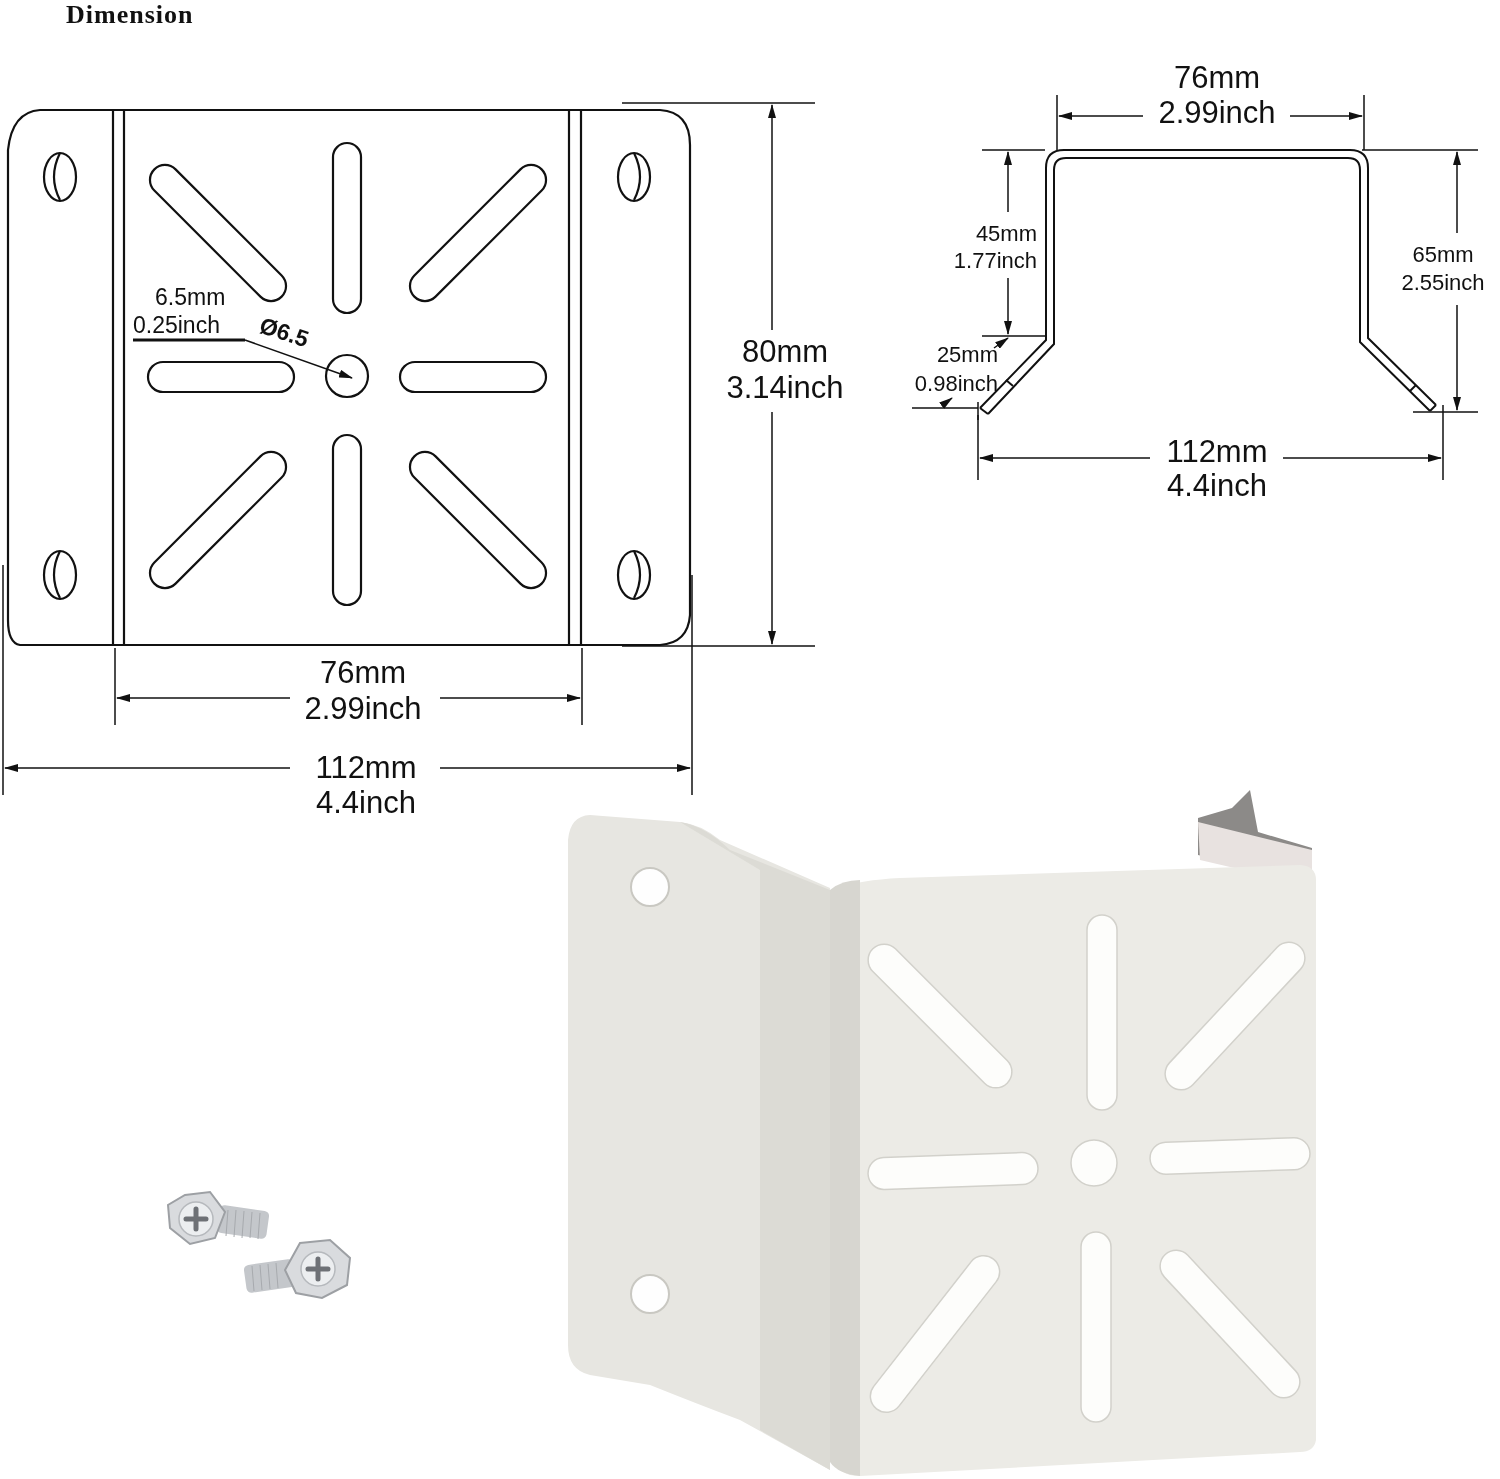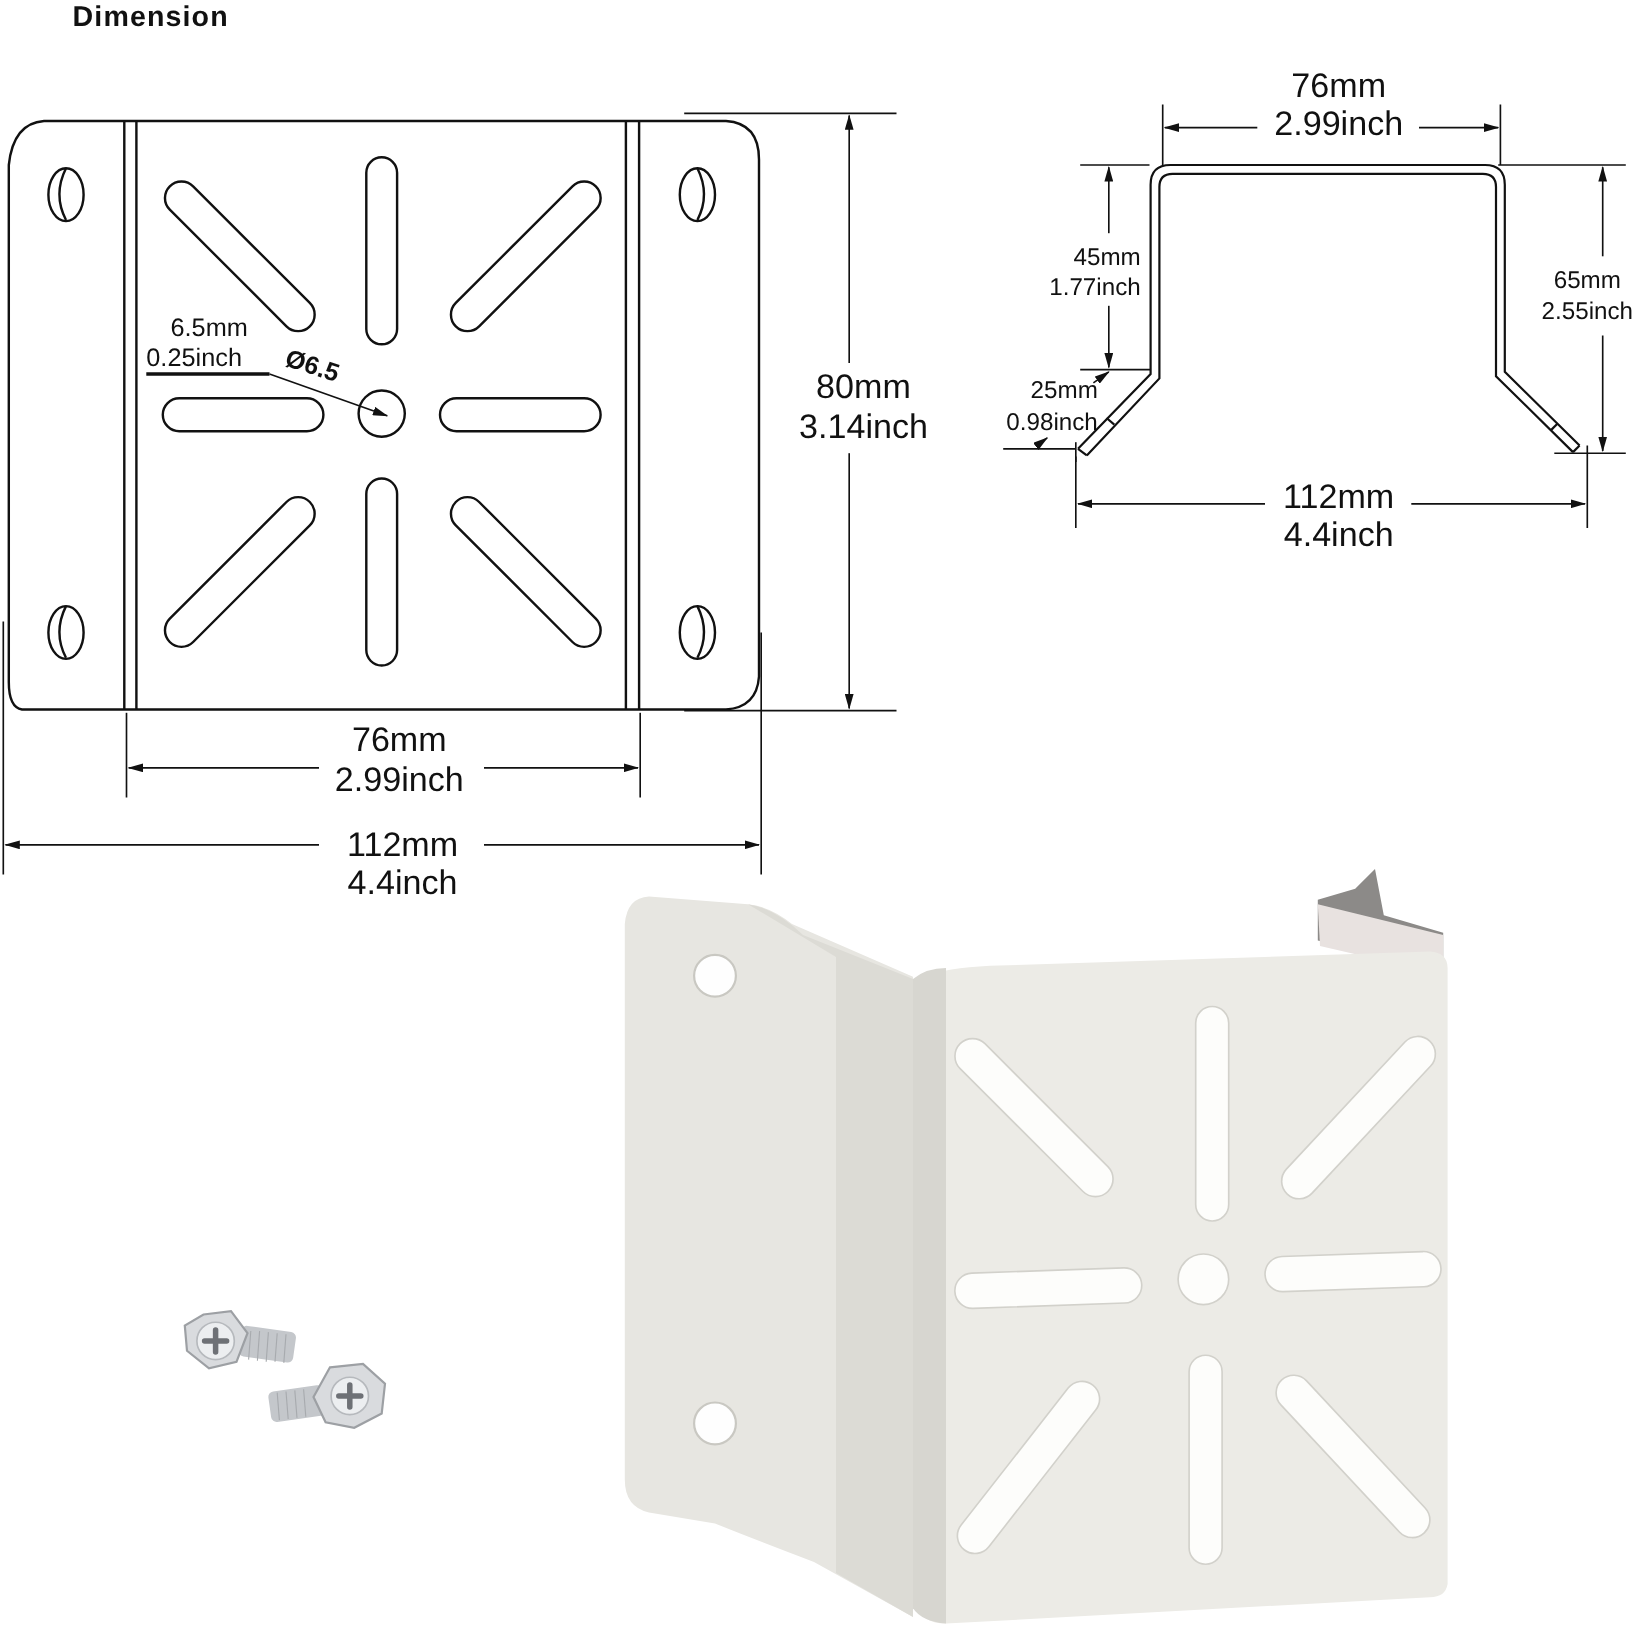--- a/index.html
+++ b/index.html
@@ -1,17 +1,17 @@
 <!DOCTYPE html>
 <html><head>
 <meta charset="utf-8">
 <style>
   html, body { margin:0; padding:0; background:#ffffff; }
   body { width:1500px; height:1479px; position:relative; overflow:hidden; font-family:"Liberation Sans", sans-serif; color:#111; }
-  .title { position:absolute; left:66px; top:0px; font-family:Liberation Sans, sans-serif; font-weight:bold; font-size:26px; letter-spacing:1px; color:#111; }
+  .title { position:absolute; left:66px; top:0px; font-family:Liberation Serif, serif; font-weight:bold; font-size:26px; letter-spacing:1px; color:#111; }
   svg { position:absolute; left:0; top:0; }
   .dim { font-family:"Liberation Sans", sans-serif; font-size:31px; fill:#111; }
   .dim-sm { font-family:"Liberation Sans", sans-serif; font-size:23px; fill:#111; }
   .dim-md { font-family:"Liberation Sans", sans-serif; font-size:22px; fill:#111; }
 </style>
 </head>
 <body>
 
 <div class="title">Dimension</div>
 

